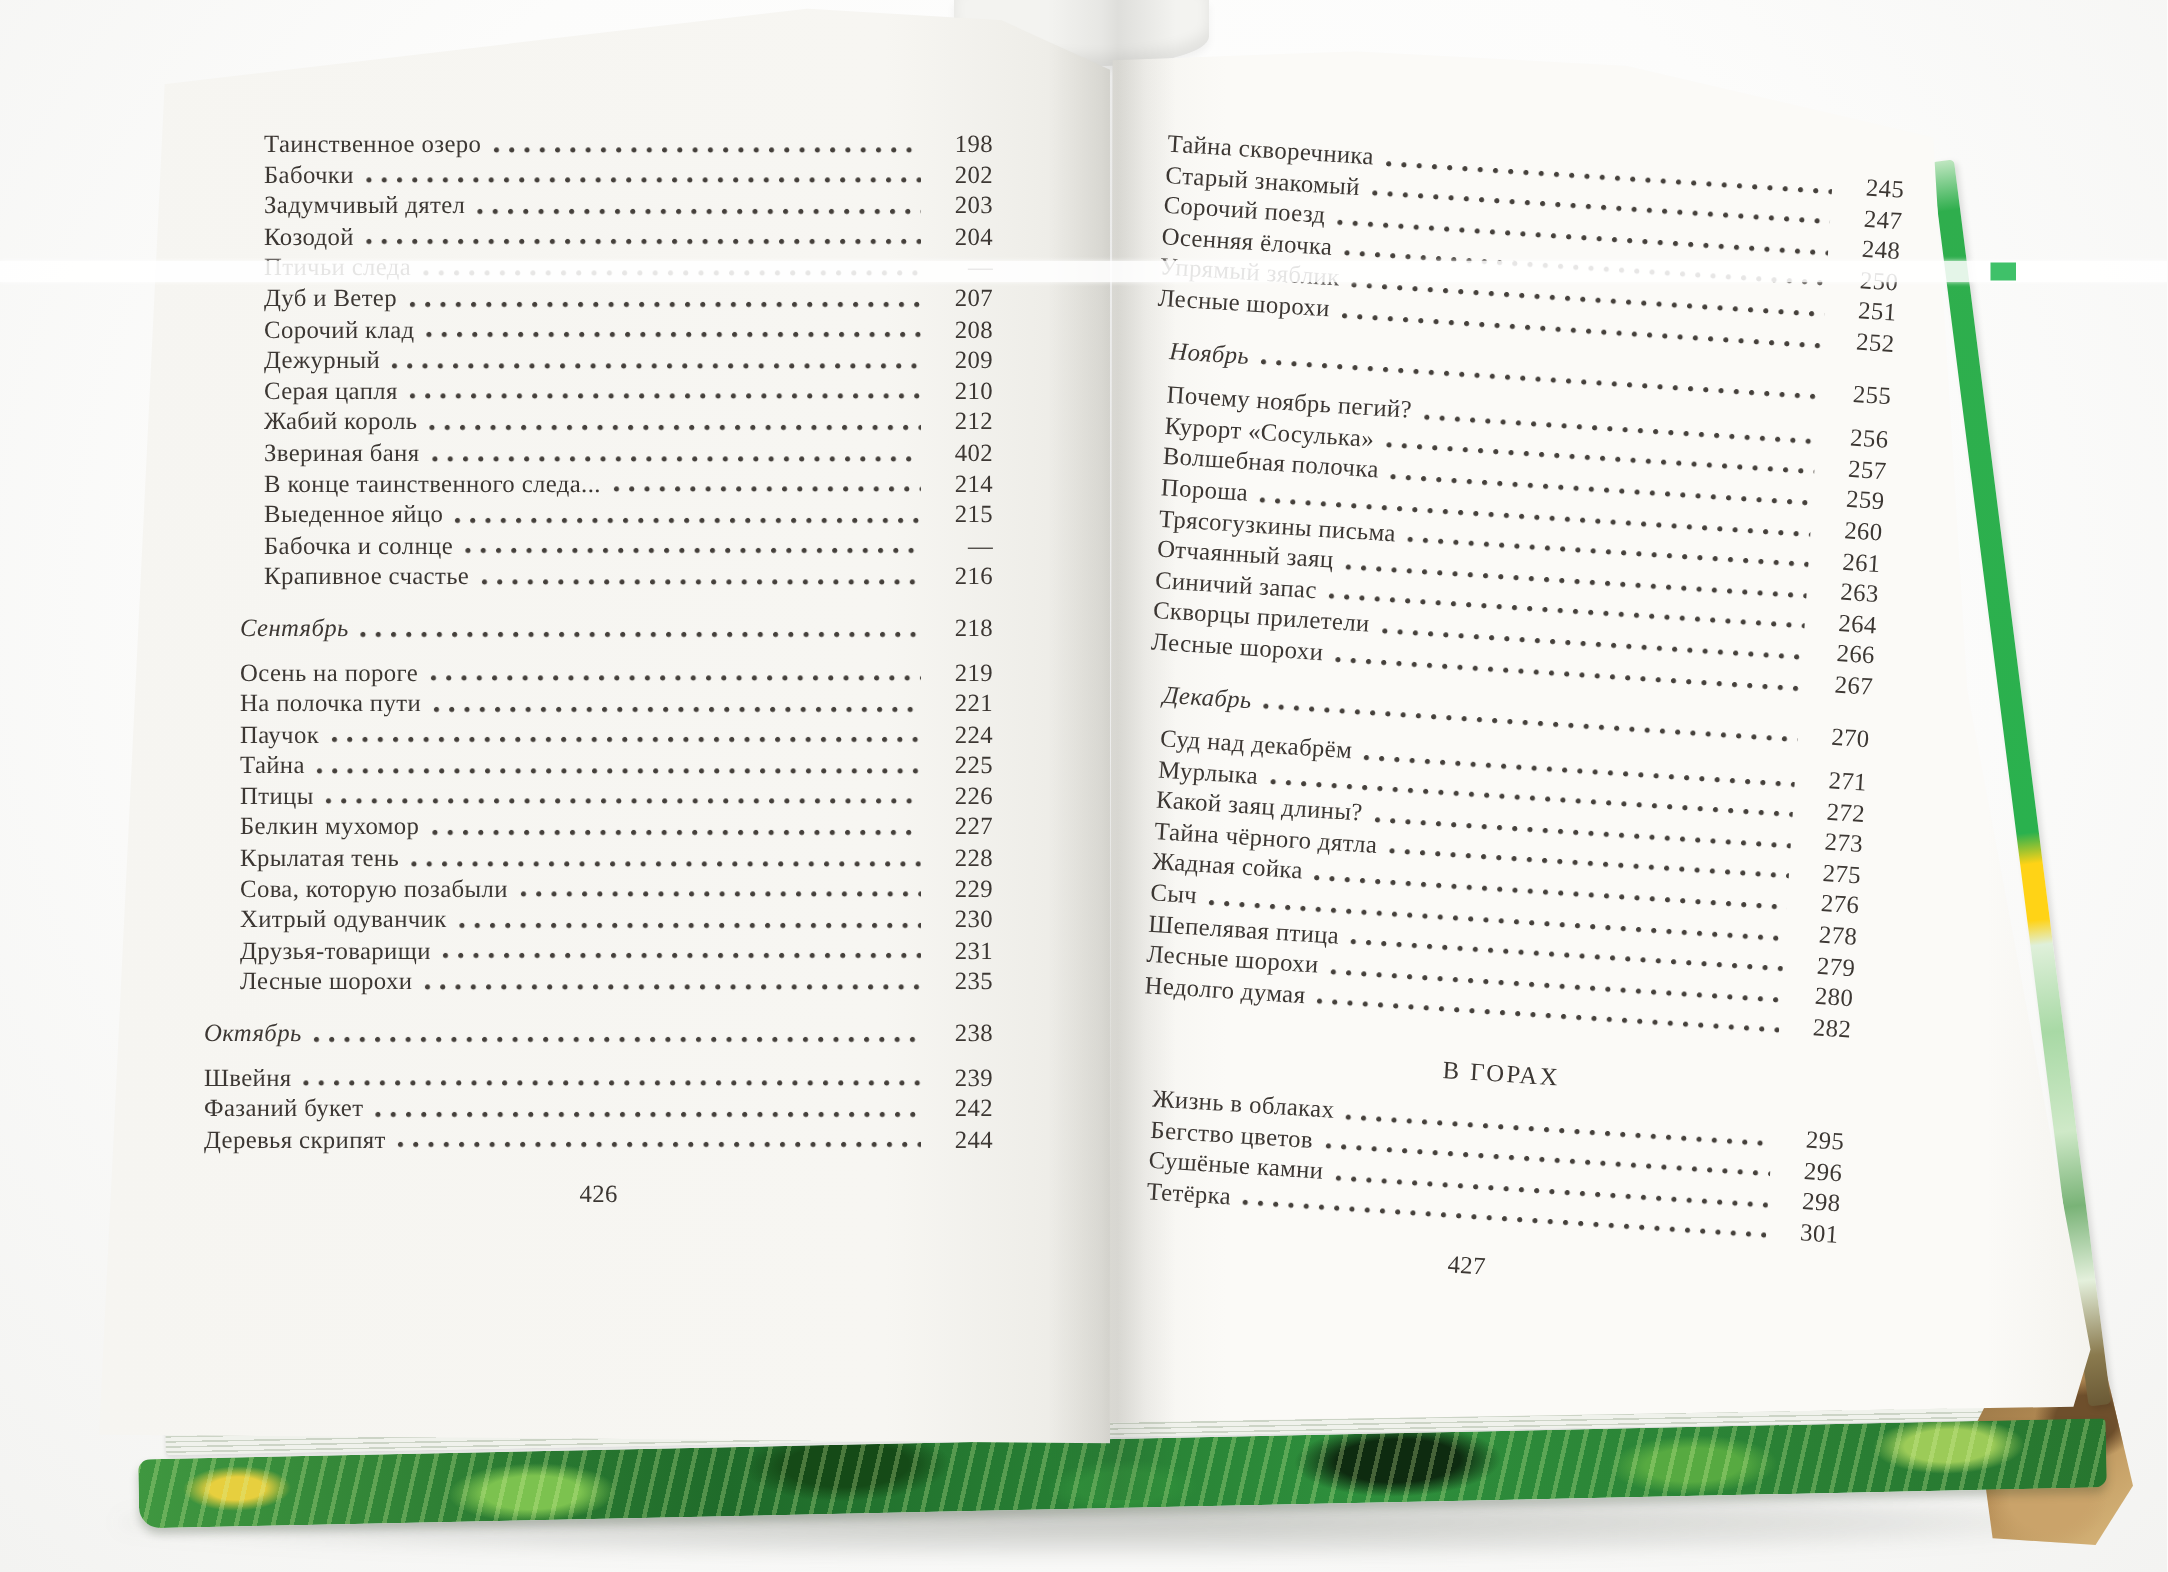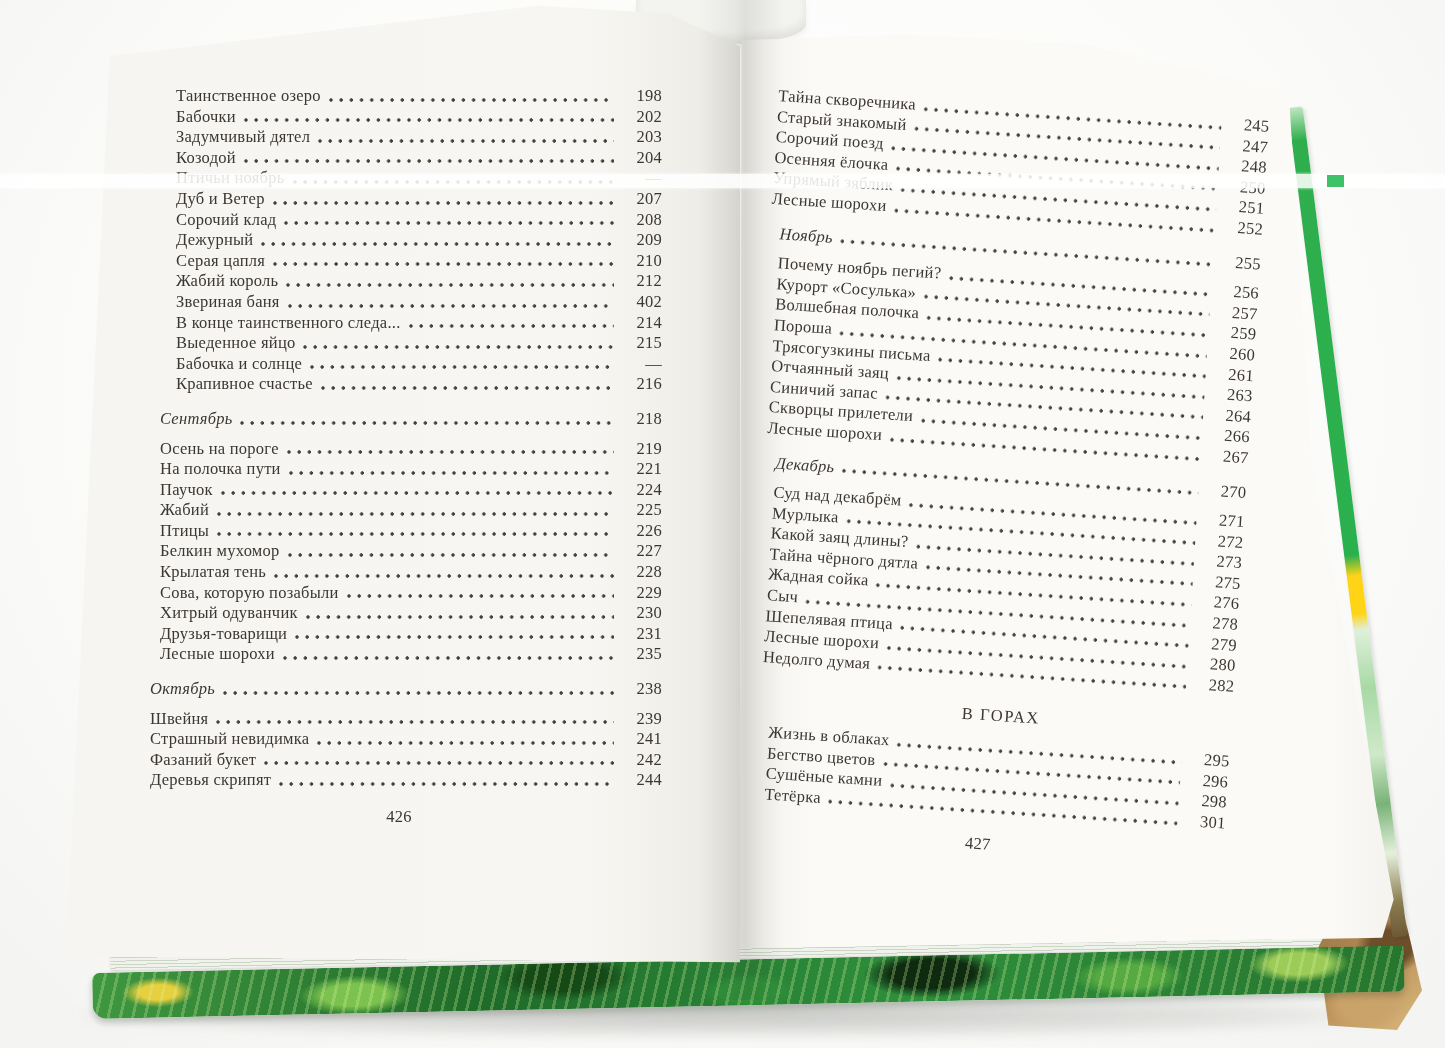--- a/index.html
+++ b/index.html
@@ -94,21 +94,21 @@
     background-size:10.2px 7px; background-repeat:repeat-x; background-position:left calc(100% - 3px);
   }
   .row .n{flex:0 0 46px; text-align:right;}
   .row.header{margin:14px 0 9px;}
   .row.header .t{font-style:italic;}
   .plain-header{text-align:center; letter-spacing:1.6px; margin:24px 0 10px; height:20.6px; line-height:20.6px;}
   .pagenum{text-align:center; margin-top:16px; height:20.6px; line-height:20.6px;}
   
   .content-left .sec0{margin-left:40px;}
   .content-left .sec1,.content-left .sec2{margin-left:24px;}
-  .content-left .sec3,.content-left .sec4{margin-left:14px;}
+  .content-left .sec3,.content-left .sec4{margin-left:0;}
   .content-right .sec0{margin-left:0;}
   .content-right .sec1,.content-right .sec2{margin-left:10px;}
   .content-right .sec3,.content-right .sec4{margin-left:20px;}
   .content-right .sec5,.content-right .sec6{margin-left:30px;}
   
   .glare{
     position:absolute; left:0; top:174px; width:1445px; height:14px;
     background:rgba(255,255,255,.87);
     box-shadow:0 0 3px rgba(255,255,255,.9);
   }
@@ -144,21 +144,21 @@
             <span class="t">Задумчивый дятел</span>
             <span class="dots"></span>
             <span class="n">203</span>
           </div>
           <div class="row">
             <span class="t">Козодой</span>
             <span class="dots"></span>
             <span class="n">204</span>
           </div>
           <div class="row">
-            <span class="t">Птичьи ноябрь</span>
+            <span class="t">Птичьи следа</span>
             <span class="dots"></span>
             <span class="n">—</span>
           </div>
           <div class="row">
             <span class="t">Дуб и Ветер</span>
             <span class="dots"></span>
             <span class="n">207</span>
           </div>
           <div class="row">
             <span class="t">Сорочий клад</span>
@@ -223,21 +223,21 @@
             <span class="t">На полочка пути</span>
             <span class="dots"></span>
             <span class="n">221</span>
           </div>
           <div class="row">
             <span class="t">Паучок</span>
             <span class="dots"></span>
             <span class="n">224</span>
           </div>
           <div class="row">
-            <span class="t">Жабий</span>
+            <span class="t">Тайна</span>
             <span class="dots"></span>
             <span class="n">225</span>
           </div>
           <div class="row">
             <span class="t">Птицы</span>
             <span class="dots"></span>
             <span class="n">226</span>
           </div>
           <div class="row">
             <span class="t">Белкин мухомор</span>
@@ -275,25 +275,20 @@
             <span class="t">Октябрь</span>
             <span class="dots"></span>
             <span class="n">238</span>
           </div>
         </div>
         <div class="sec sec4">
           <div class="row">
             <span class="t">Швейня</span>
             <span class="dots"></span>
             <span class="n">239</span>
-          </div>
-          <div class="row">
-            <span class="t">Страшный невидимка</span>
-            <span class="dots"></span>
-            <span class="n">241</span>
           </div>
           <div class="row">
             <span class="t">Фазаний букет</span>
             <span class="dots"></span>
             <span class="n">242</span>
           </div>
           <div class="row">
             <span class="t">Деревья скрипят</span>
             <span class="dots"></span>
             <span class="n">244</span>

